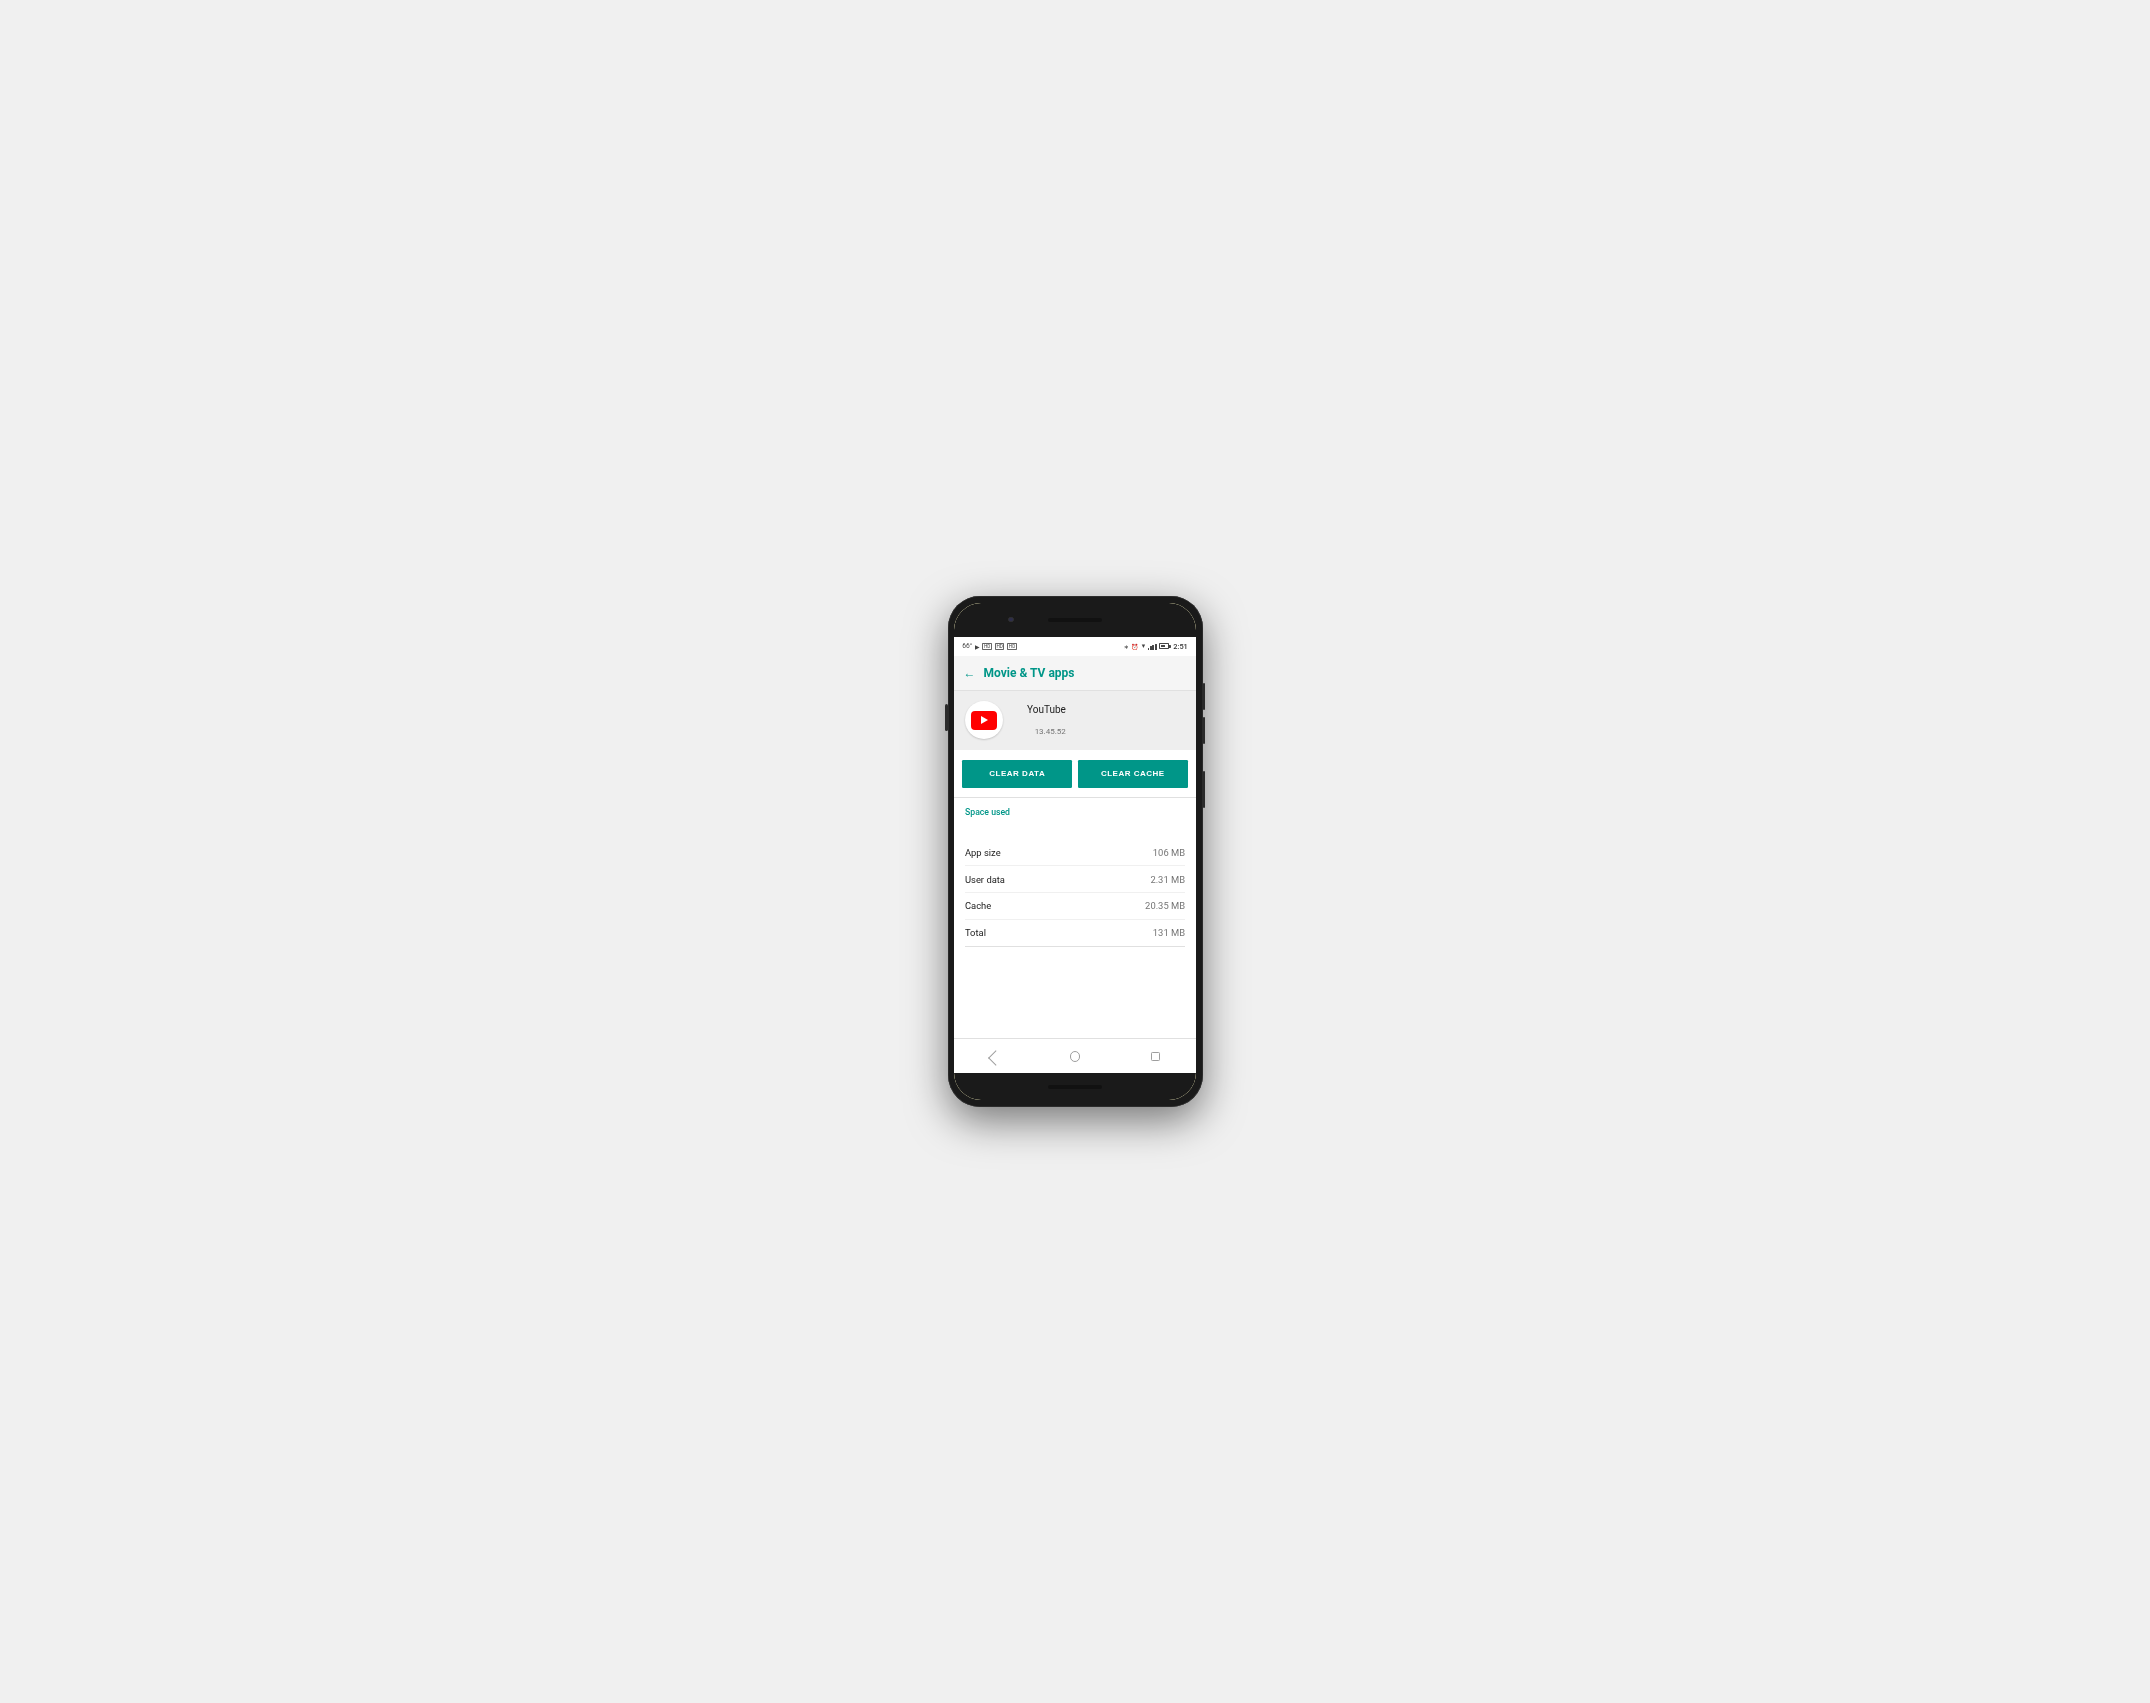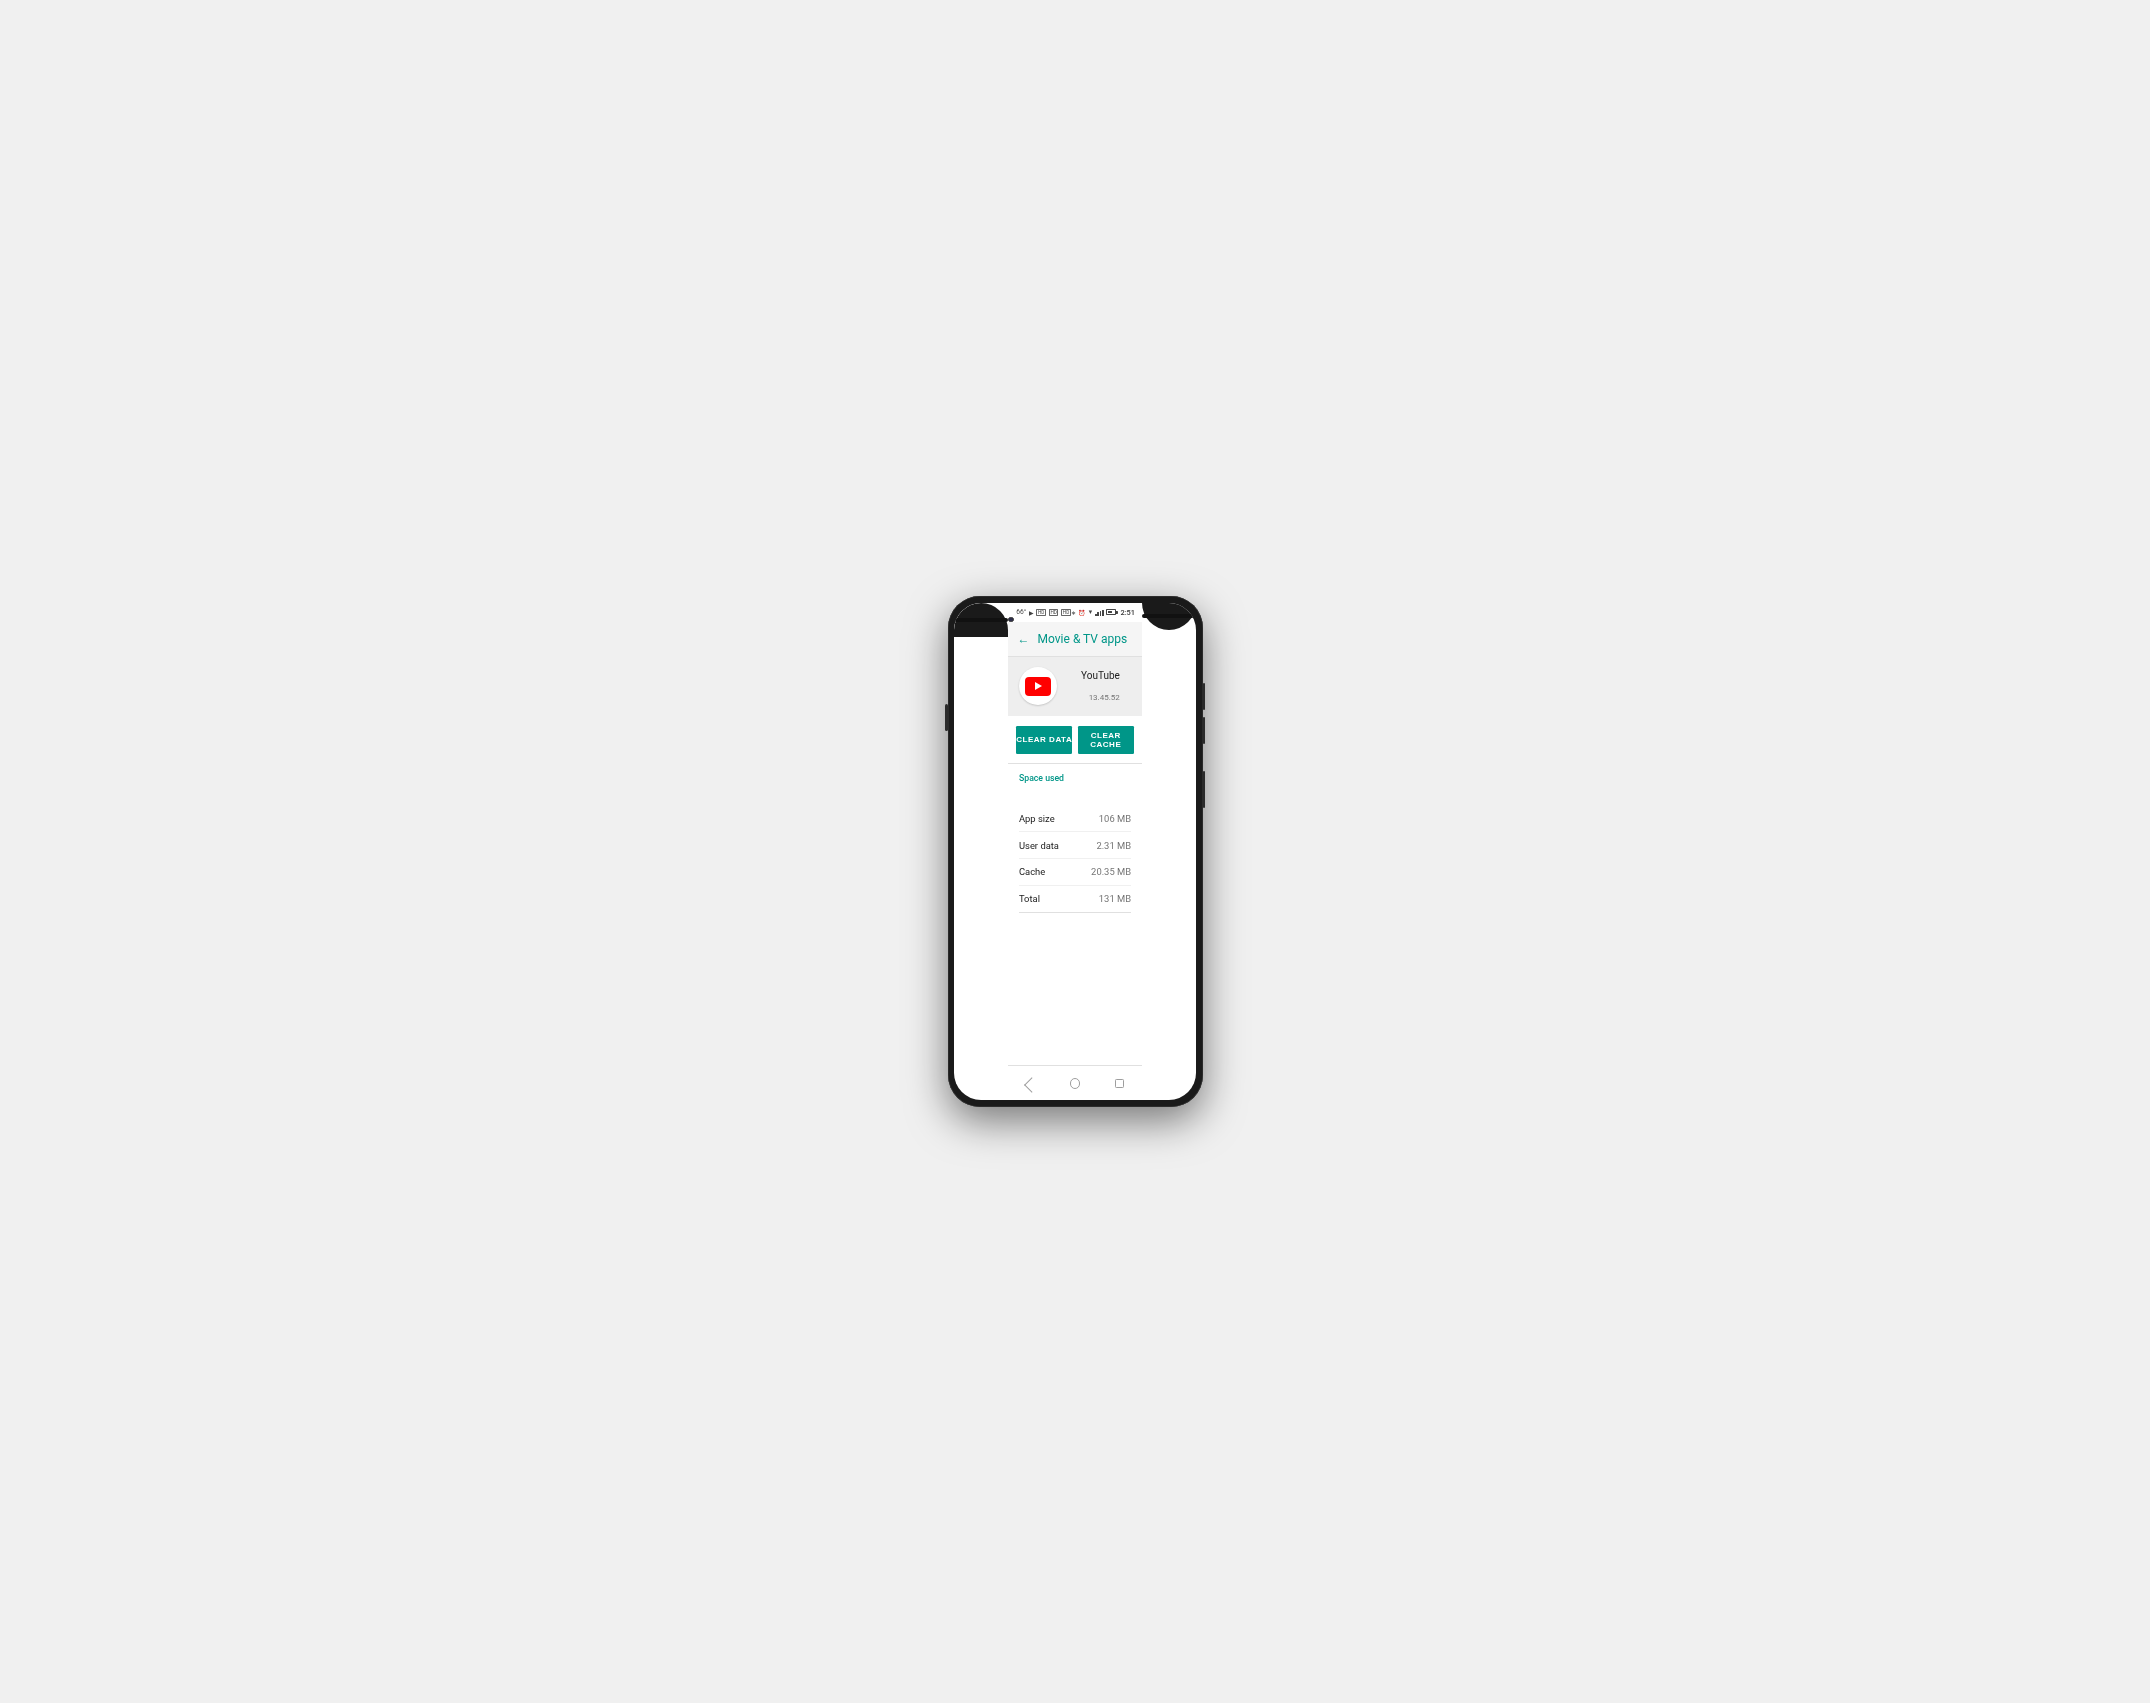--- a/index.html
+++ b/index.html
@@ -53,25 +53,25 @@
     .btn-left {
       width: 2.7px;
       height: 27px;
       left: -2.7px;
       top: 108px;
     }
 
     .phone-inner {
       width: 100%;
       height: 100%;
-      background: #ffffff;
+      background: #fef9c3;
       border-radius: 27px;
       overflow: hidden;
       display: flex;
-      flex-direction: row;
+      flex-direction: column;
     }
 
     .phone-top-bar {
       background: #1a1a1a;
       height: 34px;
       border-radius: 27px 27px 0 0;
       display: flex;
       align-items: center;
       justify-content: center;
       position: relative;
@@ -149,21 +149,21 @@
     .back-arrow {
       color: #009688;
       font-size: 12px;
       cursor: pointer;
       line-height: 1;
     }
 
     .app-bar-title {
       color: #009688;
       font-size: 12px;
-      font-weight: 400;
+      font-weight: 700;
     }
 
     .app-info-section {
       background: #eeeeee;
       padding: 10.8px;
       display: flex;
       align-items: center;
       gap: 24px;
       flex-shrink: 0;
       text-align: right;

